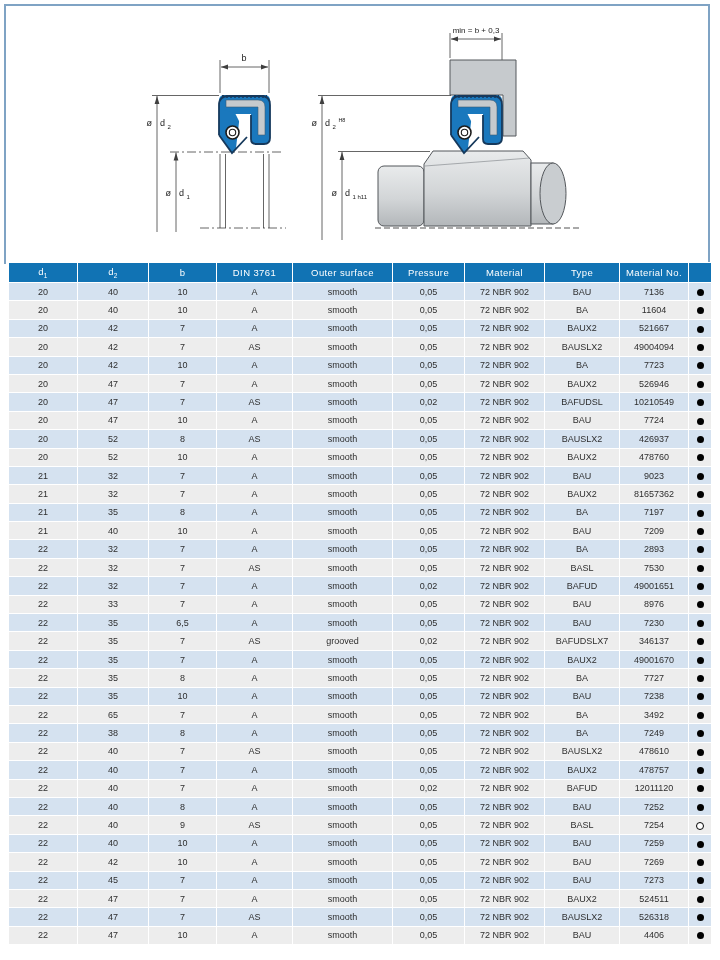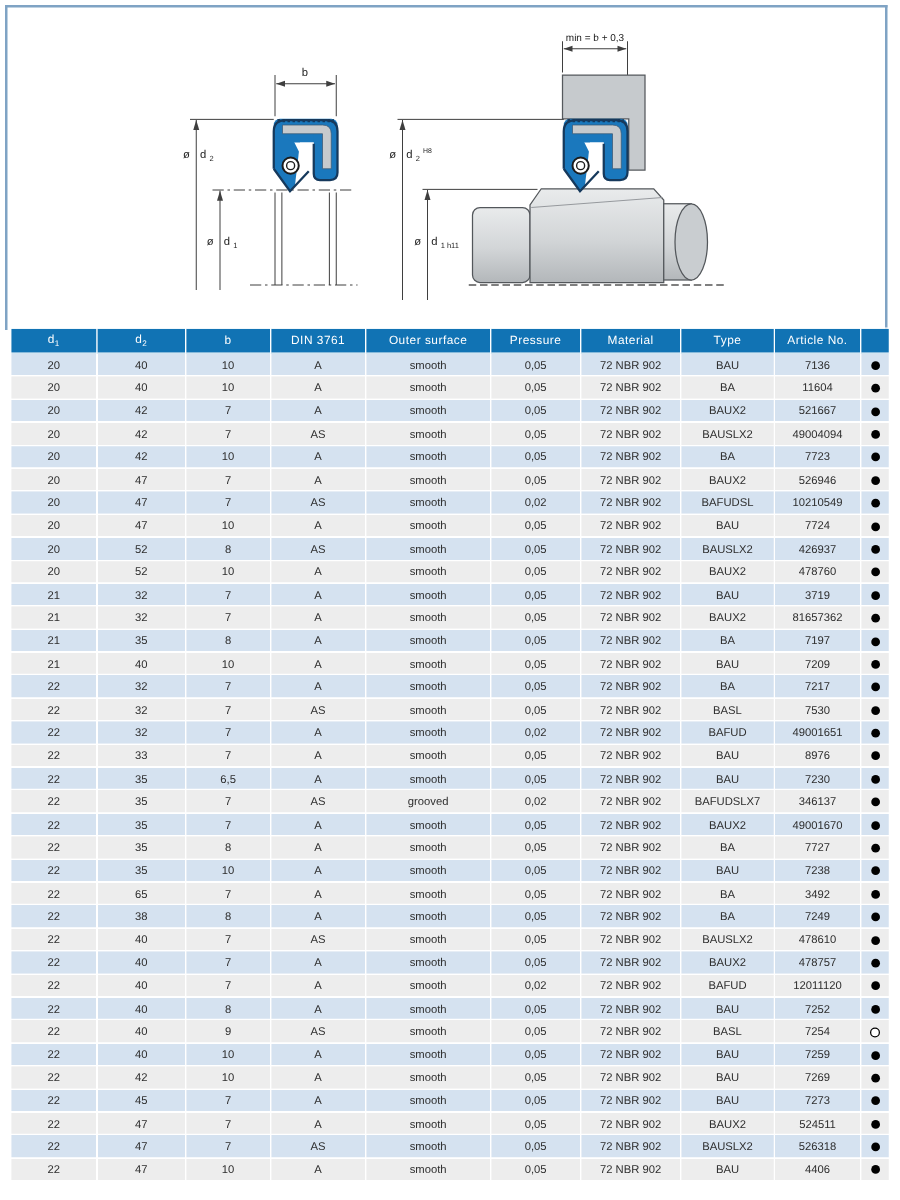--- a/index.html
+++ b/index.html
@@ -164,21 +164,21 @@
     <thead>
         <tr>
           <th>d<sub>1</sub></th>
           <th>d<sub>2</sub></th>
           <th>b</th>
           <th>DIN 3761</th>
           <th>Outer surface</th>
           <th>Pressure</th>
           <th>Material</th>
           <th>Type</th>
-          <th>Article No.</th>
+          <th>Material No.</th>
           <th></th>
         </tr>
       </thead>
     <tbody>
         <tr class="odd">
           <td>20</td>
           <td>40</td>
           <td>10</td>
           <td>A</td>
           <td>smooth</td>
@@ -298,21 +298,21 @@
         </tr>
         <tr class="odd">
           <td>21</td>
           <td>32</td>
           <td>7</td>
           <td>A</td>
           <td>smooth</td>
           <td>0,05</td>
           <td>72 NBR 902</td>
           <td>BAU</td>
-          <td>3719</td>
+          <td>9023</td>
           <td><span class="dot"></span></td>
         </tr>
         <tr class="even">
           <td>21</td>
           <td>32</td>
           <td>7</td>
           <td>A</td>
           <td>smooth</td>
           <td>0,05</td>
           <td>72 NBR 902</td>
@@ -346,21 +346,21 @@
         </tr>
         <tr class="odd">
           <td>22</td>
           <td>32</td>
           <td>7</td>
           <td>A</td>
           <td>smooth</td>
           <td>0,05</td>
           <td>72 NBR 902</td>
           <td>BA</td>
-          <td>7217</td>
+          <td>2893</td>
           <td><span class="dot"></span></td>
         </tr>
         <tr class="even">
           <td>22</td>
           <td>32</td>
           <td>7</td>
           <td>AS</td>
           <td>smooth</td>
           <td>0,05</td>
           <td>72 NBR 902</td>

